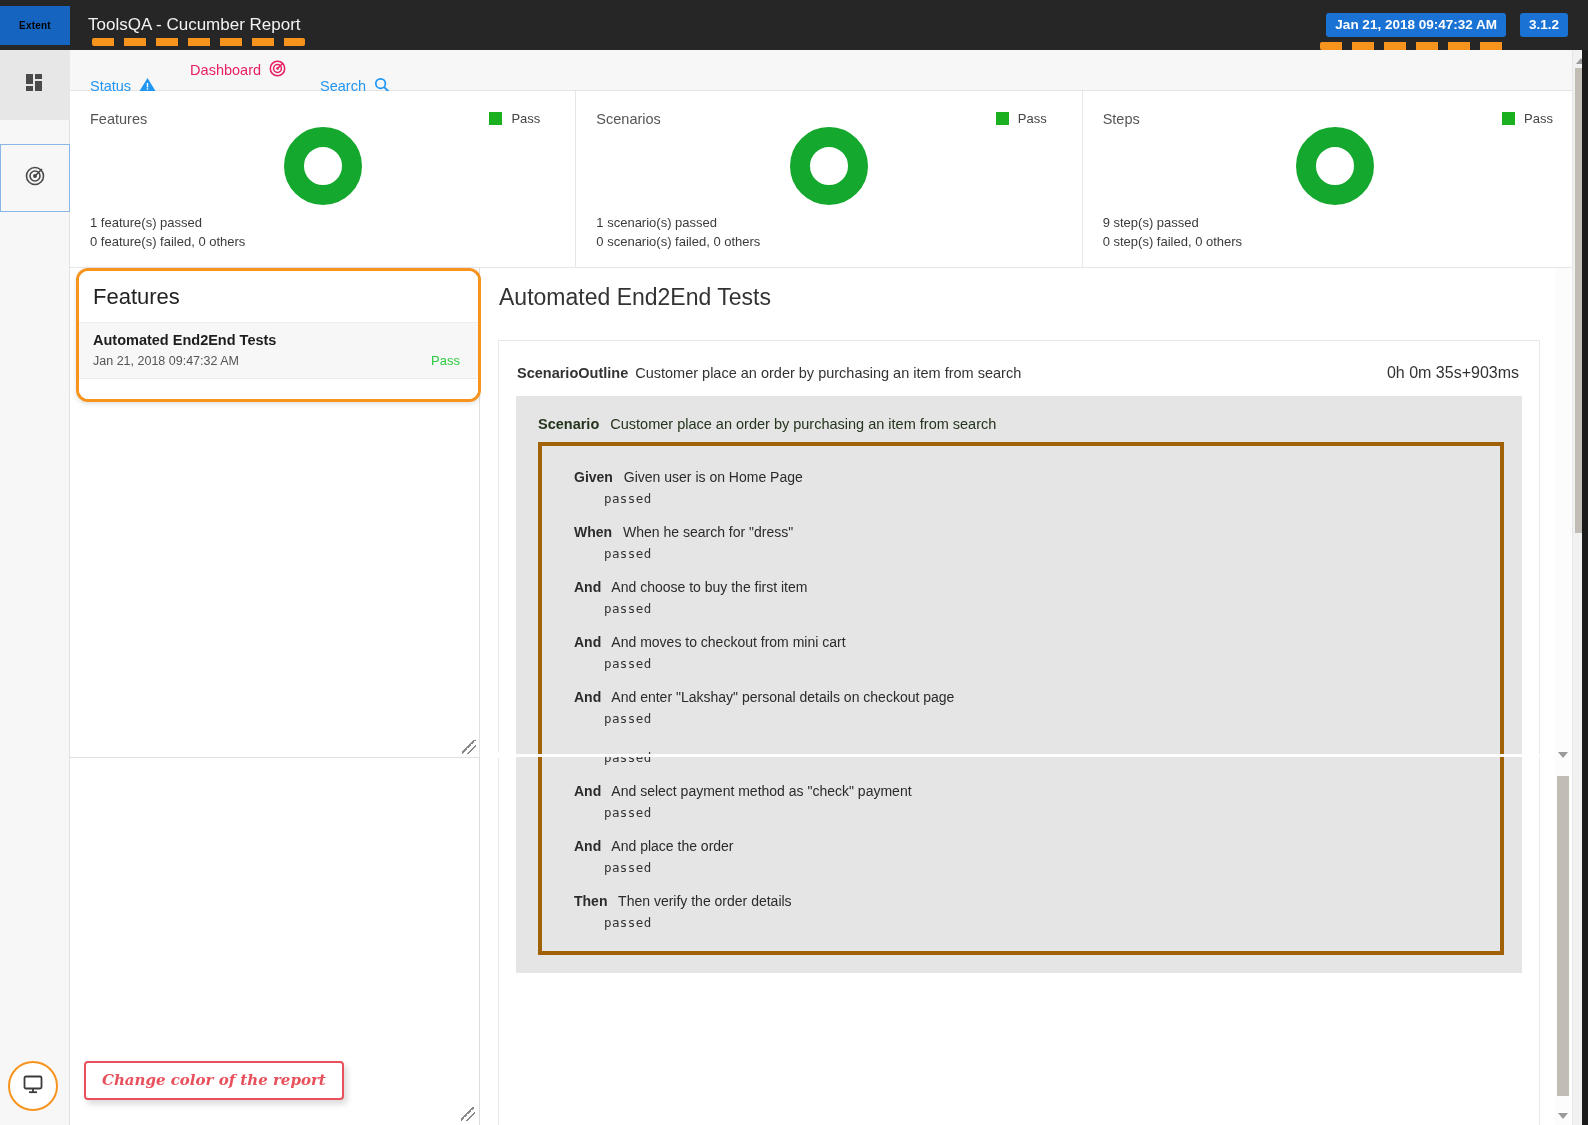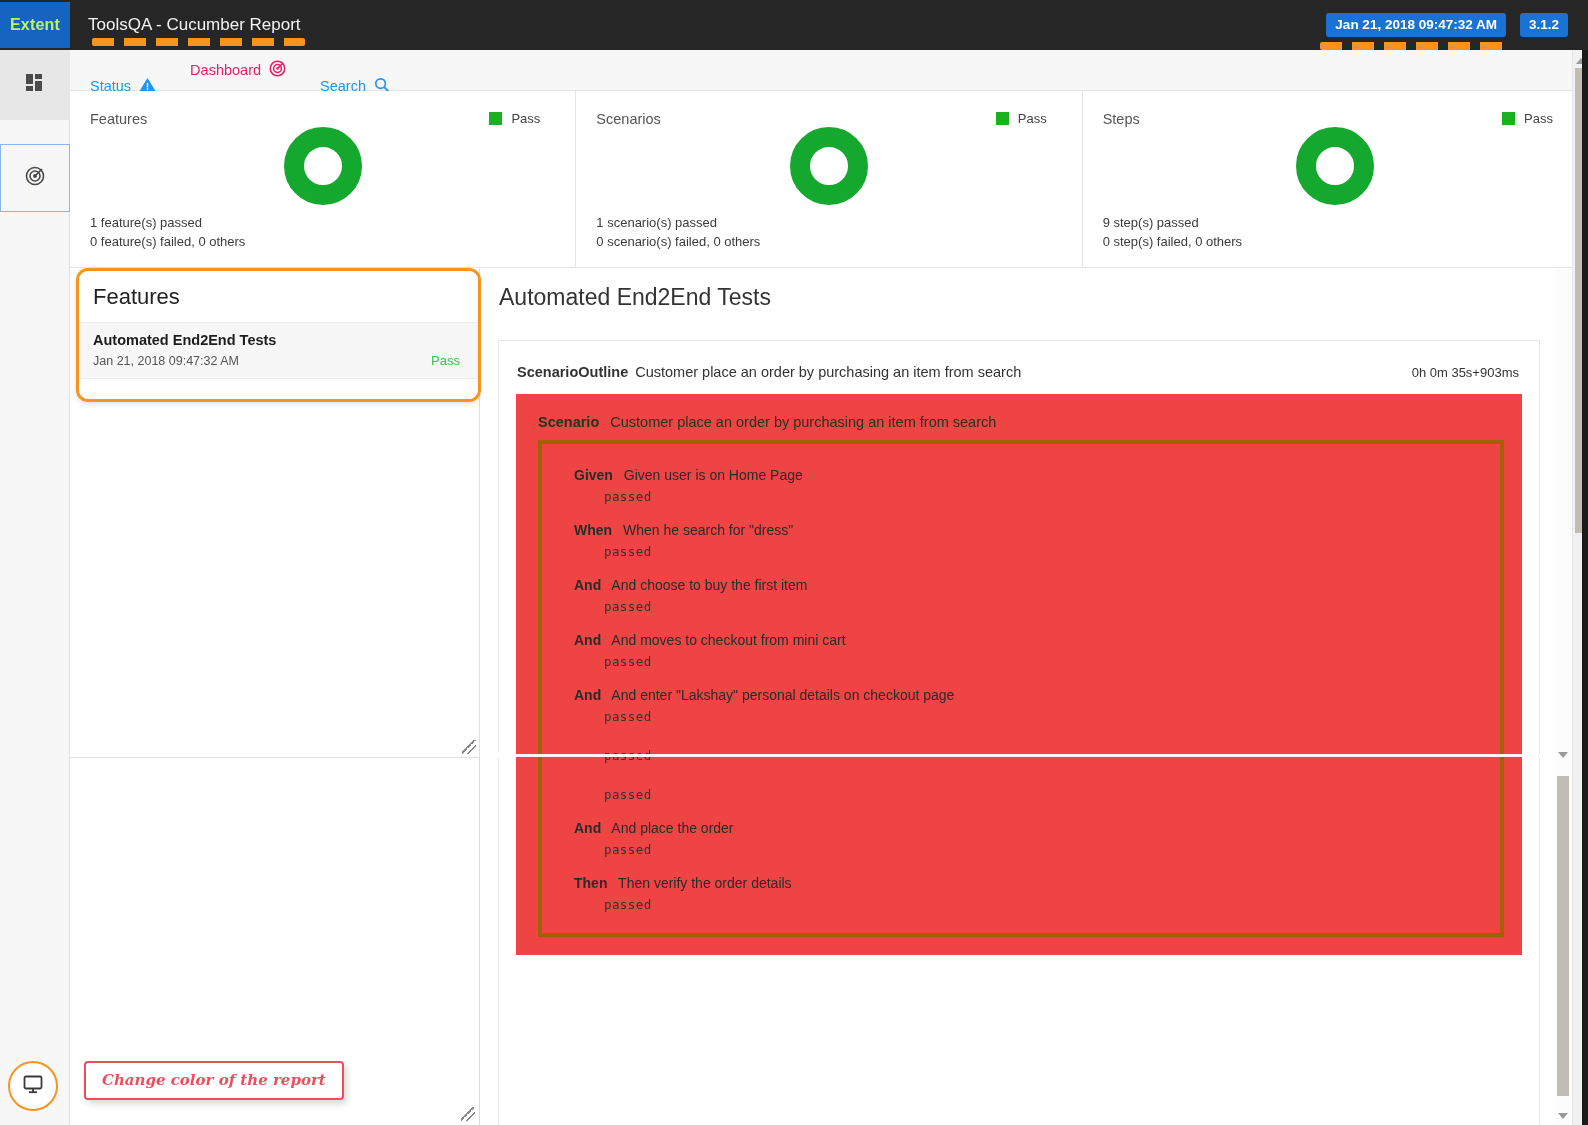--- a/index.html
+++ b/index.html
@@ -10,22 +10,22 @@
     overflow: hidden;
   }
   #app { position: relative; width: 1588px; height: 1125px; }
 
   
   .topbar {
     position: absolute; left: 0; top: 0; width: 1588px; height: 50px;
     background: #262626; display: flex; align-items: center;
   }
   .brand {
-    width: 70px; height: 46px; background: #1565c0;
-    color: #bef264; font-size: 16px; font-weight: bold;
+    width: 70px; height: 39px; background: #1565c0;
+    color: #000000; font-size: 10px; font-weight: bold;
     display: flex; align-items: center; justify-content: center;
     letter-spacing: .2px;
   }
   .report-title {
     position: relative; margin-left: 18px; color: #f2f2f2;
     font-size: 17px; font-weight: 400;
   }
   .topbar-right {
     margin-left: auto; display: flex; align-items: center; gap: 14px;
     padding-right: 20px;
@@ -180,24 +180,24 @@
     border: 1px solid #e8e8e8; background: #fff; padding: 17px 0 0;
     height: 810px;
   }
   .outline-head {
     display: flex; align-items: baseline;
     padding: 6px 20px 14px 18px; font-size: 14.5px; color: #333;
   }
   .outline-kw { font-weight: bold; margin-right: 7px; }
   .outline-name { font-weight: 400; }
   .outline-time {
-    margin-left: auto; font-size: 13px; color: #333; white-space: nowrap;
+    margin-left: auto; font-size: 16px; color: #333; white-space: nowrap;
   }
   .scenario-block {
-    margin: 0 17px; background: #ef4444; padding: 16px 0 18px;
+    margin: 0 17px; background: #e5e5e5; padding: 16px 0 18px;
   }
   .scenario-head {
     padding: 4px 0 10px 22px; font-size: 14.5px; color: #24341d;
   }
   .scenario-head b { font-weight: bold; margin-right: 7px; }
   .steps-box {
     margin: 0 18px 0 22px; border: 4px solid #a16207; padding: 14px 0 12px;
   }
   .step { padding: 9px 0 9px 32px; }
   .step-line { font-size: 14px; color: #2b2b2b; }
@@ -448,20 +448,24 @@
               <span>And enter "Lakshay" personal details on checkout page</span>
             </div>
             <div class="step-result">passed</div>
           </div>
 
           <div class="step">
             <div class="step-result">passed</div>
           </div>
 
           <div class="step">
+            <div class="step-line">
+              <span class="step-kw">And</span>
+              <span>And select payment method as "check" payment</span>
+            </div>
             <div class="step-result">passed</div>
           </div>
 
           <div class="step">
             <div class="step-line">
               <span class="step-kw">And</span>
               <span>And place the order</span>
             </div>
             <div class="step-result">passed</div>
           </div>

